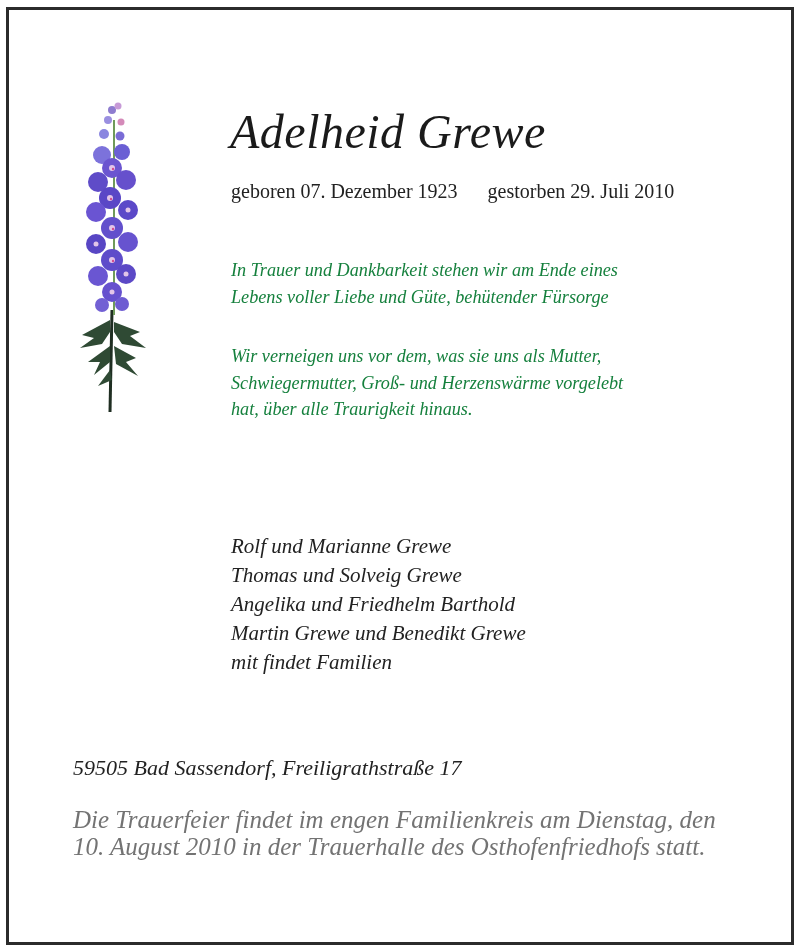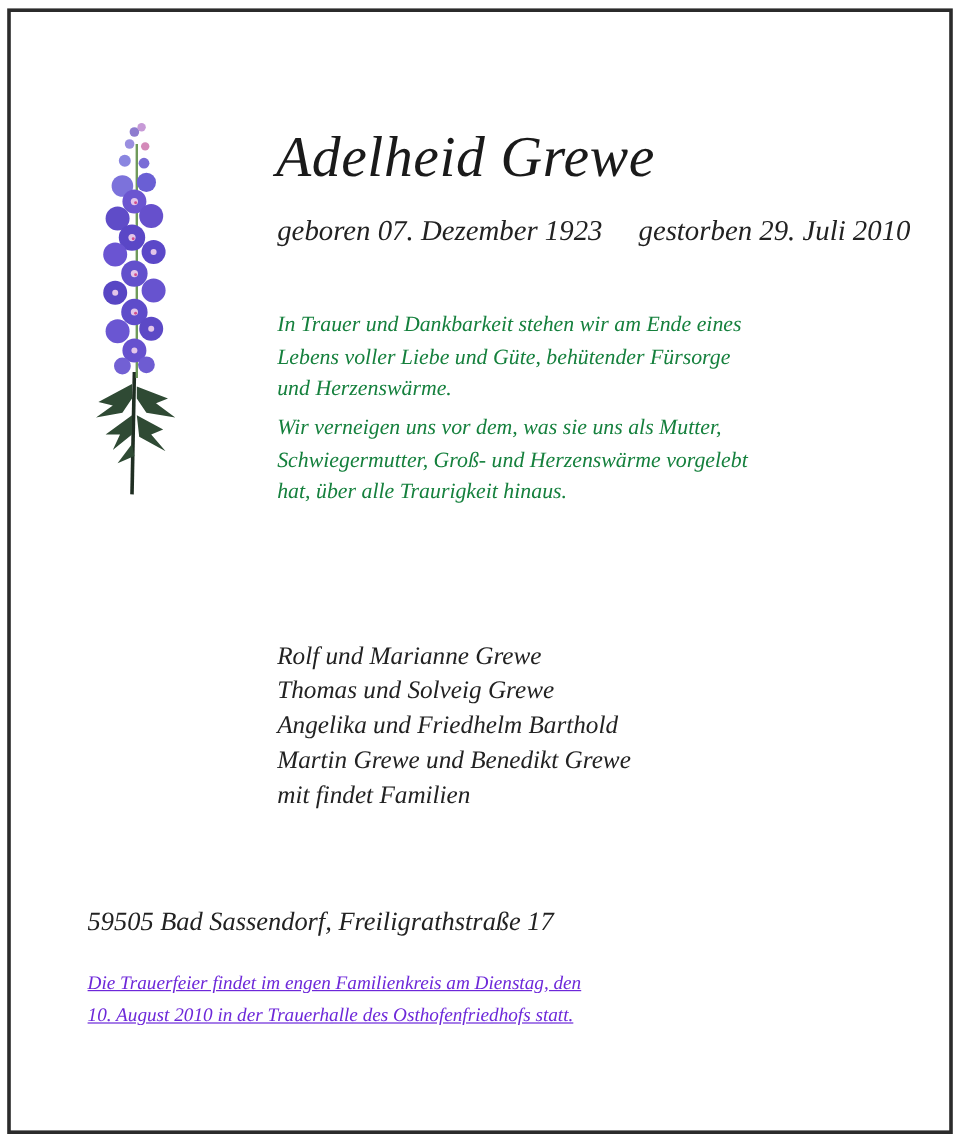--- a/index.html
+++ b/index.html
@@ -7,43 +7,43 @@
     .frame {
       position: absolute; left: 6px; top: 7px; width: 782px; height: 932px;
       border: 3px solid #2b2b2b; background: #fff;
     }
     .name {
       position: absolute; left: 230px; top: 92px; font-size: 48px; letter-spacing: 0.5px;
       font-family: "Liberation Serif", "DejaVu Serif", serif; font-style: italic; color: #1a1a1a;
       white-space: nowrap; line-height: 80px;
     }
     .dates {
-      position: absolute; left: 231px; top: 180px; font-size: 24px;
-      font-family: "Liberation Serif", serif; font-style: italic; color: #222; white-space: nowrap;
+      position: absolute; left: 231px; top: 180px; font-size: 20px;
+      font-family: "Liberation Serif", serif; color: #222; white-space: nowrap;
     }
     .dates .gap { display: inline-block; width: 30px; }
     .para {
       position: absolute; left: 231px; width: 480px; font-size: 18.2px; line-height: 26.5px;
       font-family: "Liberation Serif", serif; font-style: italic; color: #15803d;
     }
     .para div { white-space: nowrap; }
     .p1 { top: 257px; }
     .p2 { top: 343px; }
     .signers {
       position: absolute; left: 231px; top: 532px; font-size: 21px; line-height: 29px;
       font-family: Liberation Serif, serif; font-style: italic; color: #222;
     }
     .signers div { white-space: nowrap; }
     .address {
       position: absolute; left: 73px; top: 755px; font-size: 22px;
       font-family: "Liberation Serif", serif; font-style: italic; color: #222; white-space: nowrap;
     }
     .funeral {
-      position: absolute; left: 73px; top: 806px; font-size: 16px; line-height: 27px;
-      font-family: "Liberation Serif", serif; font-style: italic; color: #6d28d9; text-decoration: underline;
+      position: absolute; left: 73px; top: 806px; font-size: 25px; line-height: 27px;
+      font-family: "Liberation Serif", serif; font-style: italic; color: #737373;
     }
     .funeral div { white-space: nowrap; }
     .flower { position: absolute; left: 74px; top: 100px; width: 80px; height: 318px; }
   </style>
 </head>
 <body>
 
 <div class="frame"></div>
 
 <svg class="flower" viewBox="0 0 80 318">
@@ -108,21 +108,20 @@
 
 <div class="name">Adelheid Grewe</div>
 
 <div class="dates">
   <span>geboren 07. Dezember 1923</span><span class="gap"></span><span>gestorben 29. Juli 2010</span>
 </div>
 
 <div class="para p1">
   <div>In Trauer und Dankbarkeit  stehen wir am Ende eines</div>
   <div>Lebens  voller  Liebe  und  Güte, behütender Fürsorge</div>
-  <div>und Herzenswärme.</div>
 </div>
 
 <div class="para p2">
   <div>Wir verneigen uns  vor dem, was sie  uns als Mutter,</div>
   <div>Schwiegermutter, Groß- und Herzenswärme vorgelebt</div>
   <div>hat, über alle Traurigkeit hinaus.</div>
 </div>
 
 <div class="signers">
   <div>Rolf und Marianne Grewe</div>

